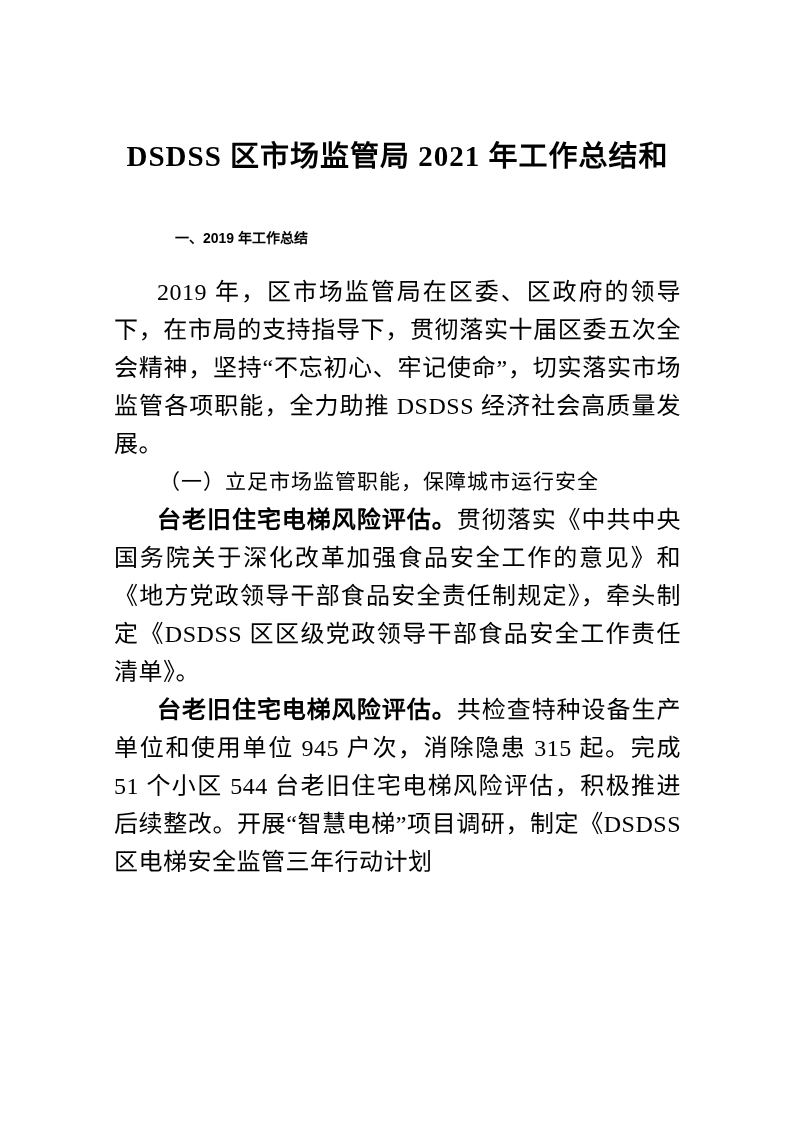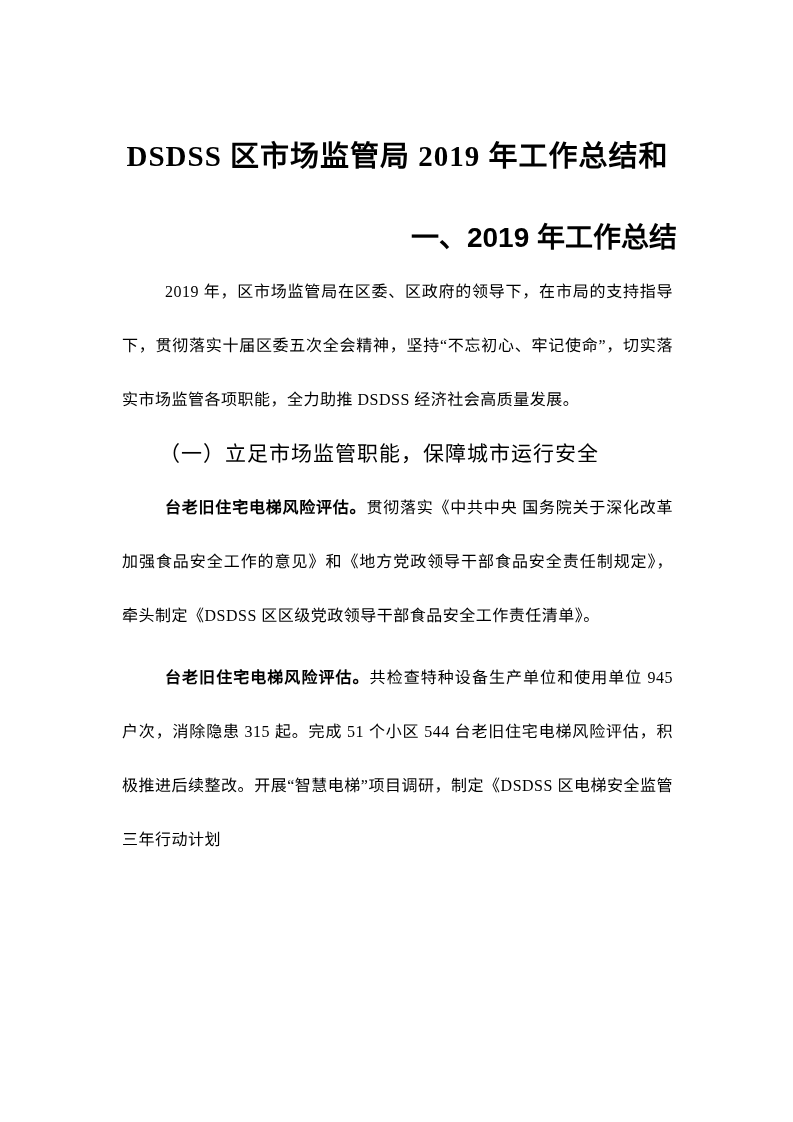--- a/index.html
+++ b/index.html
@@ -24,56 +24,55 @@
     font-weight: bold;
     font-size: 29px;
     line-height: 53px;
     text-align: center;
     letter-spacing: 1px;
   }
   .doc-title .title-line {
     display: block;
   }
   .heading-1 {
-    margin: 4px;
+    margin: 16px;
     font-family: "Liberation Sans", "DejaVu Sans", sans-serif;
     font-weight: bold;
-    font-size: 28px;
+    font-size: 14px;
     line-height: 38px;
     text-indent: 45px;
-    text-align: right;
   }
   .heading-2 {
     margin: 0;
     font-family: "Liberation Serif", "DejaVu Serif", serif;
     font-weight: normal;
     font-size: 21px;
     line-height: 38px;
     text-indent: 45px;
     letter-spacing: 1px;
   }
   .body-para {
-    margin: 8px;
-    font-size: 16px;
-    line-height: 54px;
+    margin: 0;
+    font-size: 24px;
+    line-height: 38px;
     text-indent: 43px;
     text-align: justify;
     letter-spacing: 0.5px;
   }
   .lead-bold {
     font-weight: bold;
   }
 </style>
 </head>
 <body>
 
 <div class="page">
 
   <h1 class="doc-title">
-    <span class="title-line">DSDSS 区市场监管局 2019 年工作总结和</span>
+    <span class="title-line">DSDSS 区市场监管局 2021 年工作总结和</span>
   </h1>
 
   <h2 class="heading-1">一、2019 年工作总结</h2>
 
   <p class="body-para">2019 年，区市场监管局在区委、区政府的领导下，在市局的支持指导下，贯彻落实十届区委五次全会精神，坚持“不忘初心、牢记使命”，切实落实市场监管各项职能，全力助推 DSDSS 经济社会高质量发展。</p>
 
   <h3 class="heading-2">（一）立足市场监管职能，保障城市运行安全</h3>
 
   <p class="body-para"><span class="lead-bold">台老旧住宅电梯风险评估。</span><span>贯彻落实《中共中央 国务院关于深化改革加强食品安全工作的意见》和《地方党政领导干部食品安全责任制规定》，牵头制定《DSDSS 区区级党政领导干部食品安全工作责任清单》。</span></p>
 

